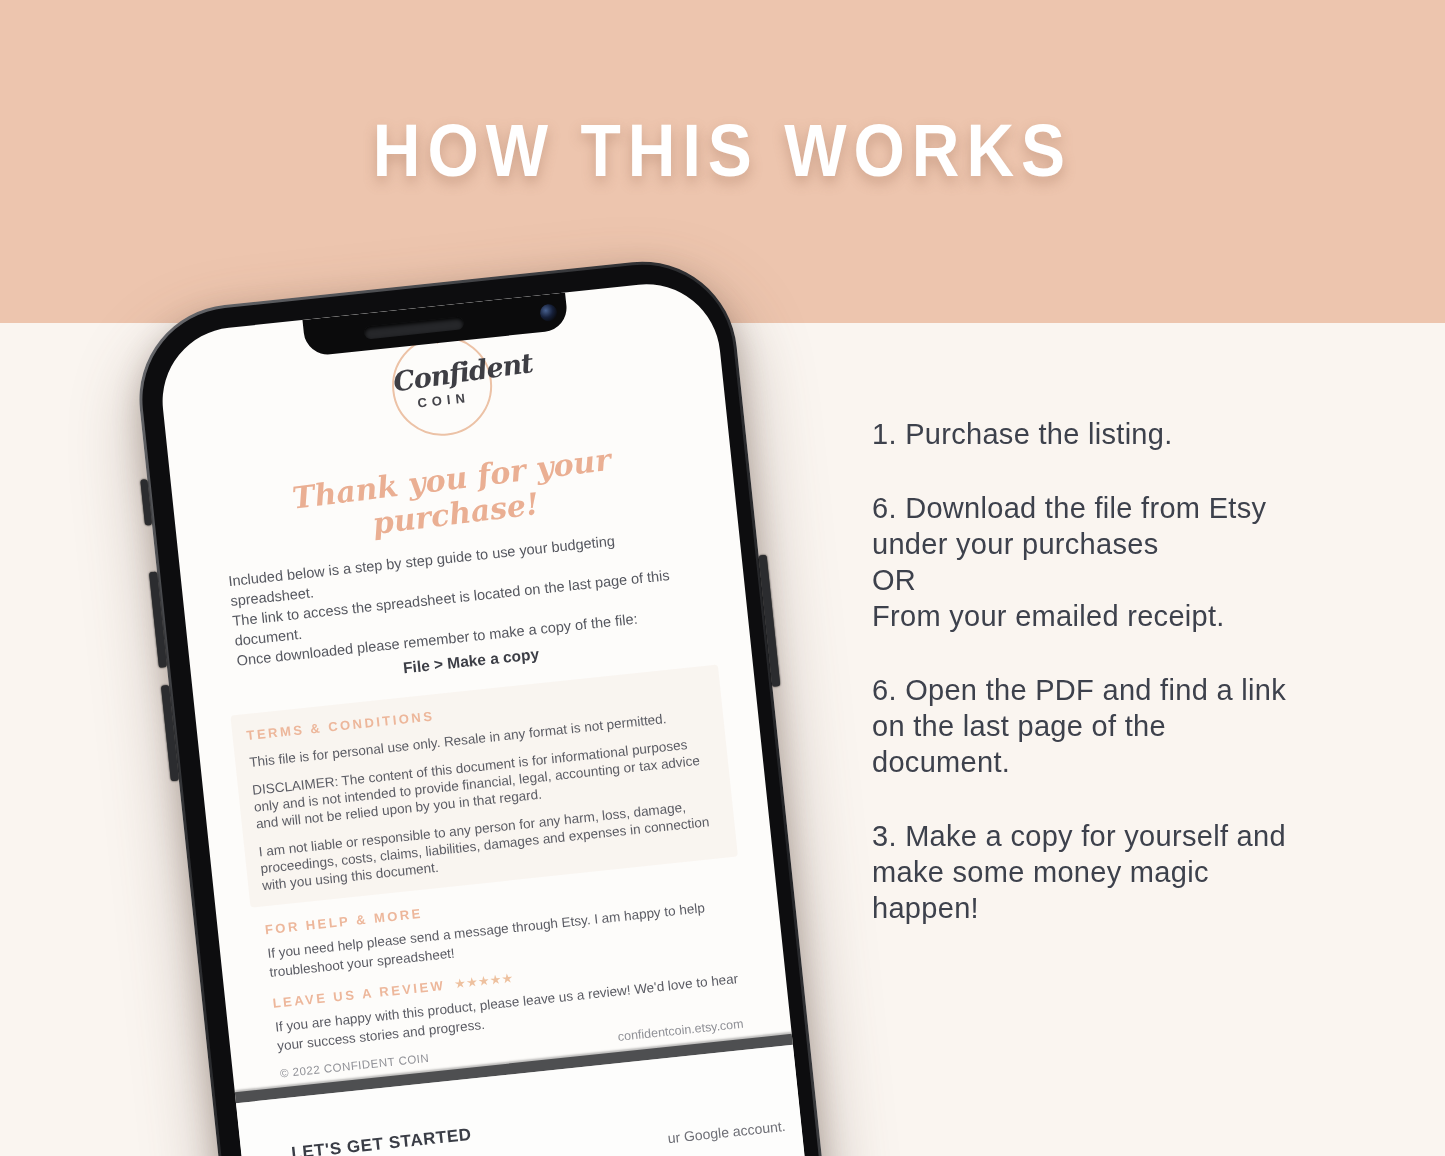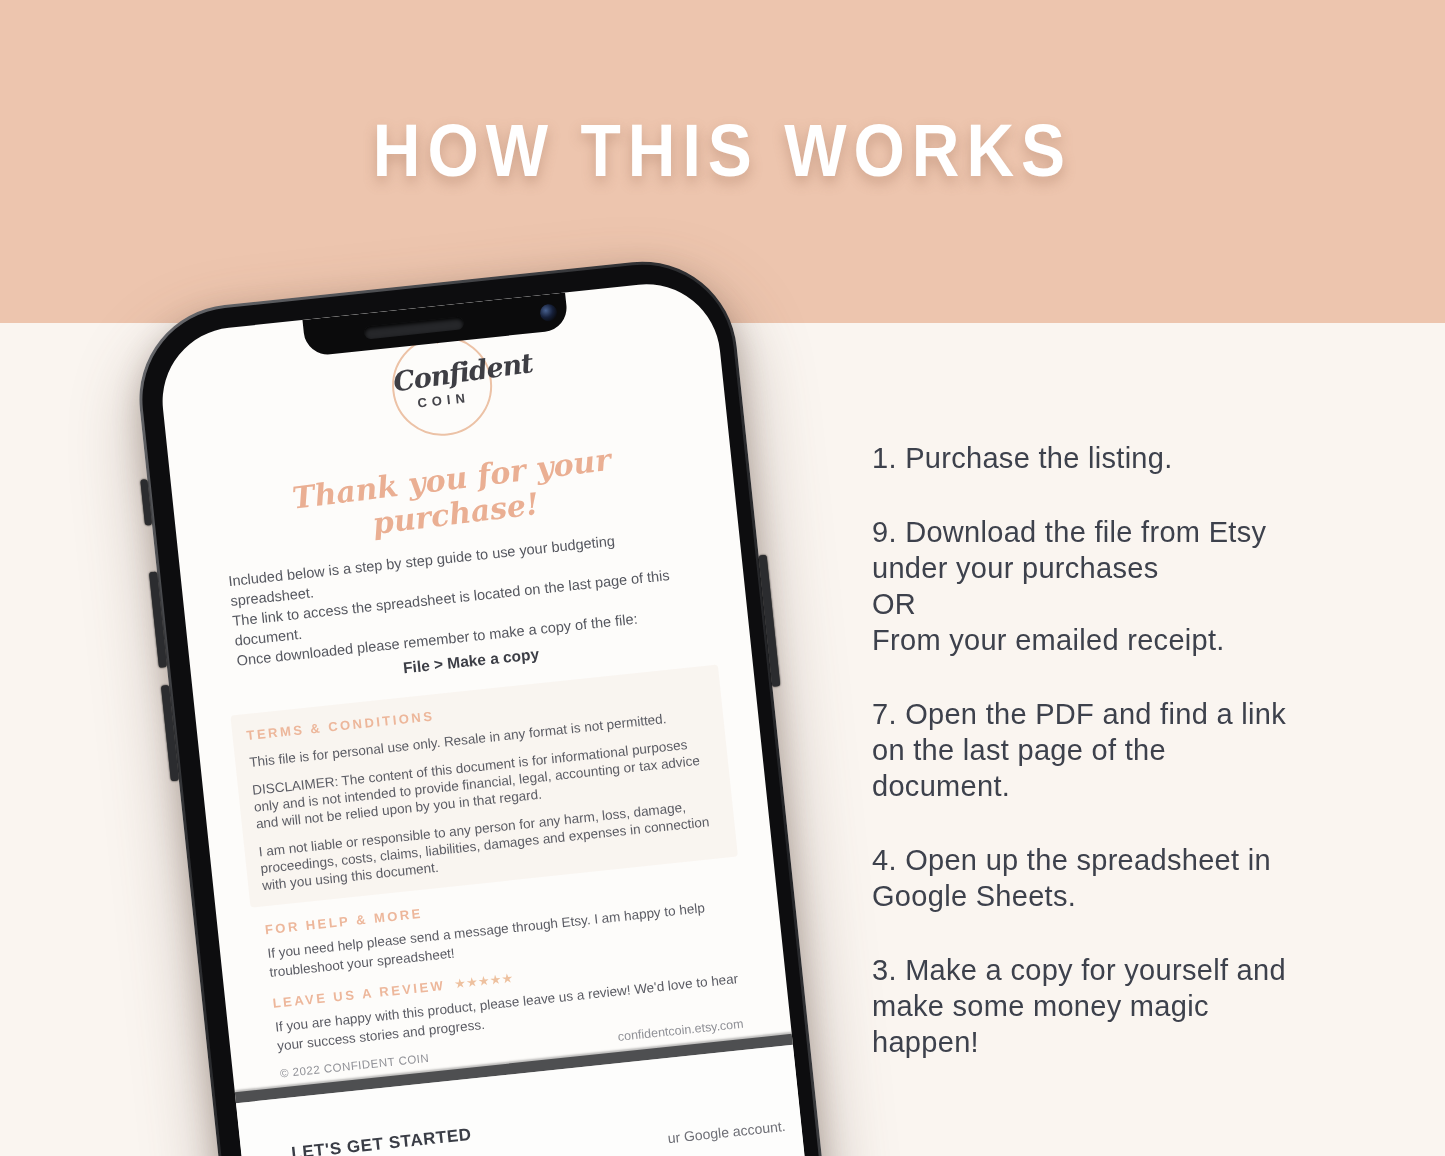--- a/index.html
+++ b/index.html
@@ -10,21 +10,21 @@
   }
   
   .band{position:absolute;left:0;top:0;width:1445px;height:323px;background:#edc5ae;}
   .title{
     position:absolute;left:0;top:112px;width:1445px;text-align:center;
     color:#ffffff;font-size:66px;font-weight:700;letter-spacing:7px;
     transform:scaleY(1.12);
     text-shadow:0 6px 12px rgba(150,103,80,.38);
   }
   
-  .steps{position:absolute;left:872px;top:440px;width:488px;}
+  .steps{position:absolute;left:872px;top:416px;width:488px;}
   .step{
     white-space:pre-line;color:#3d414c;font-size:29px;line-height:36px;
     letter-spacing:.3px;margin-bottom:38px;font-weight:400;
   }
   
   .phone{
     position:absolute;left:130px;top:315px;width:600px;height:1150px;
     transform:rotate(-6deg);transform-origin:0 0;
     border-radius:95px;
     background:linear-gradient(135deg,#6a6b6f 0%,#2e2f32 30%,#222326 70%,#555659 100%);
@@ -98,29 +98,27 @@
   .page2-frag{font-size:14px;color:#6e6f76;margin-top:26px;}
 </style>
 </head>
 <body>
 
 <div class="band"></div>
 <div class="title">HOW THIS WORKS</div>
 
 <div class="steps">
   <div class="step">1. Purchase the listing.</div>
-  <div class="step">9. Download the file from Etsy
+  <div class="step">6. Download the file from Etsy
 under your purchases
 OR
 From your emailed receipt.</div>
-  <div class="step">7. Open the PDF and find a link
+  <div class="step">6. Open the PDF and find a link
 on the last page of the
 document.</div>
-  <div class="step">4. Open up the spreadsheet in
-Google Sheets.</div>
   <div class="step">3. Make a copy for yourself and
 make some money magic
 happen!</div>
 </div>
 
 <div class="phone">
   <div class="side-btn btn-mute"></div>
   <div class="side-btn btn-volup"></div>
   <div class="side-btn btn-voldn"></div>
   <div class="side-btn btn-power"></div>

